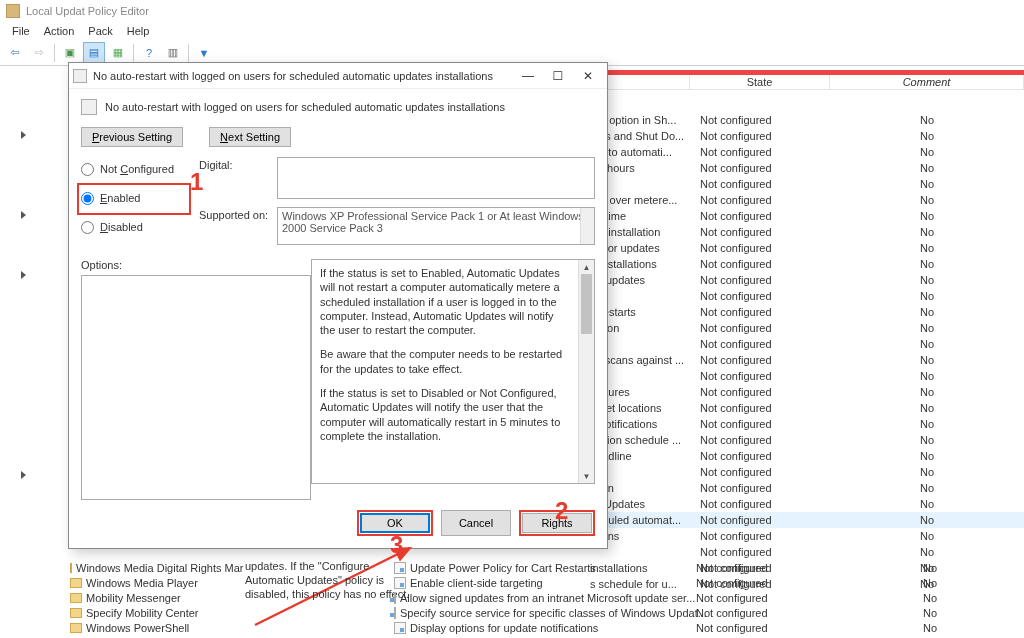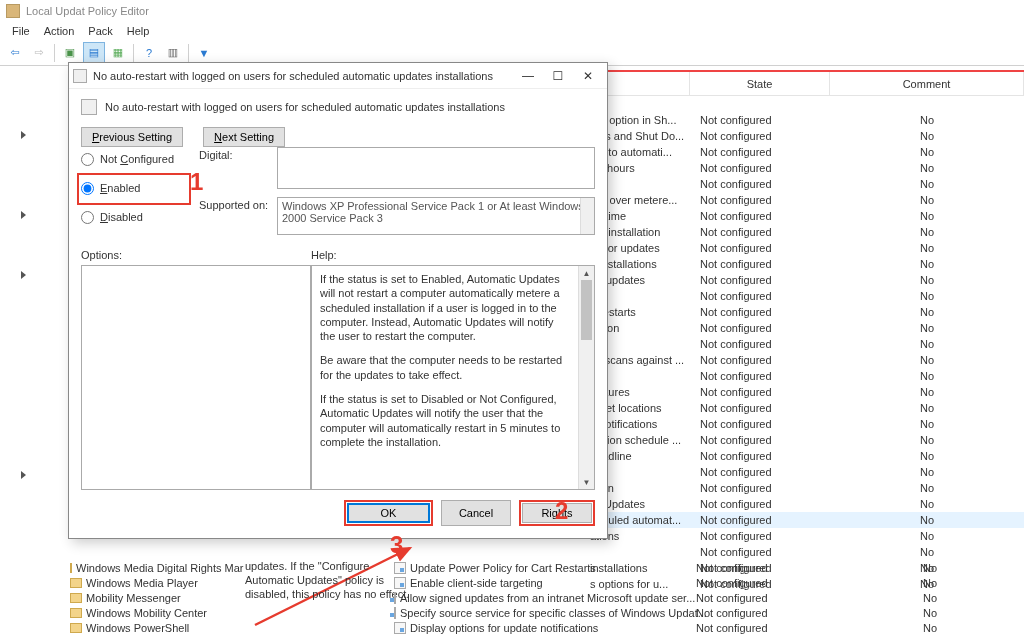--- a/index.html
+++ b/index.html
@@ -10,24 +10,24 @@
     .titlebar .icon { width: 14px; height: 14px; background: #d9b679; border: 1px solid #b89a62; }
     .menubar { display: flex; gap: 2px; padding: 0 6px; height: 18px; align-items: center; }
     .menubar span { padding: 2px 6px; cursor: default; }
     .toolbar { display: flex; align-items: center; gap: 2px; padding: 2px 4px; border-bottom: 1px solid #d0d0d0; height: 26px; }
     .tbbtn { width: 22px; height: 22px; display: flex; align-items: center; justify-content: center; border: 1px solid transparent; }
     .tbbtn.sel { background: #cde6f7; border: 1px solid #7eb4e0; }
     .tbsep { width: 1px; height: 18px; background: #d0d0d0; margin: 0 2px; }
 
     
     .main-grid { position: absolute; top: 70px; left: 0; right: 0; bottom: 0; }
-    .grid-header { position: absolute; top: 0; left: 590px; right: 0; height: 26px; display: flex; border-top: 2px solid #ef4444; border-bottom: 1px solid #e4e4e4; }
+    .grid-header { position: absolute; top: 0; left: 590px; right: 0; height: 20px; display: flex; border-top: 5px solid #ef4444; border-bottom: 1px solid #e4e4e4; }
     .gh-cell { border-right: 1px solid #e4e4e4; display: flex; align-items: center; justify-content: center; color: #333; font-size: 11px; }
     .gh-state { width: 140px; }
-    .gh-comment { flex: 1; }
+    .gh-comment { flex: 1; font-style: italic; }
     .grid-body { position: absolute; top: 42px; left: 590px; right: 0; bottom: 0; }
     .grow { display: flex; height: 16px; align-items: center; font-size: 11px; }
     .grow.sel { background: #e5f3ff; }
     .grow .c-setting { width: 100px; overflow: hidden; white-space: nowrap; text-overflow: ellipsis; }
     .grow .c-state { width: 140px; padding-left: 10px; }
     .grow .c-comment { flex: 1; text-align: center; }
 
     
     .tree-area { position: absolute; left: 18px; top: 90px; width: 55px; bottom: 0; }
     .tree-chev { width: 12px; height: 12px; position: absolute; }
@@ -36,21 +36,21 @@
     
     .dialog { position: absolute; left: 68px; top: 62px; width: 540px; background: #fff; border: 1px solid #888; box-shadow: 4px 4px 12px rgba(0,0,0,0.2); }
     .dlg-title { height: 26px; display: flex; align-items: center; padding: 0 4px; gap: 6px; border-bottom: 1px solid #eee; }
     .dlg-title .dicon { width: 14px; height: 14px; background: #f0f0f0; border: 1px solid #aaa; }
     .dlg-title .dtext { flex: 1; font-size: 11px; }
     .dlg-ctrls { display: flex; }
     .dlg-ctrls .wbtn { width: 30px; height: 22px; display: flex; align-items: center; justify-content: center; font-size: 12px; }
     .dlg-body { padding: 10px 12px 12px 12px; }
     .dlg-desc { display: flex; align-items: center; gap: 8px; margin-bottom: 12px; }
     .dlg-desc .dicon { width: 16px; height: 16px; background: #f0f0f0; border: 1px solid #aaa; }
-    .navbtns { display: flex; gap: 20px; }
+    .navbtns { display: flex; gap: 26px; margin-bottom: 10px; }
     button.win { font-family: inherit; font-size: 11px; background: #e1e1e1; border: 1px solid #adadad; padding: 3px 10px; cursor: default; }
     button.win.default { border: 1px solid #0078d7; box-shadow: 0 0 0 1px #0078d7 inset; }
 
     .radio-row { display: flex; align-items: center; gap: 6px; margin: 4px 0 6px 0; height: 16px; }
     .radio-row input { margin: 0; }
     .radio-box { border: 2px solid #e63b2e; padding: 1px 6px 1px 2px; margin-left: -4px; }
     .radios-col { float: left; width: 110px; }
     .fields-col { margin-left: 118px; }
     .field-row { display: flex; align-items: flex-start; margin-bottom: 8px; }
     .field-row .lbl { width: 78px; padding-top: 2px; }
@@ -285,21 +285,21 @@
         <span class="c-setting"></span>
         <span class="c-state">Not configured</span>
         <span class="c-comment">No</span>
       </div>
       <div class="grow">
         <span class="c-setting">installations</span>
         <span class="c-state">Not configured</span>
         <span class="c-comment">No</span>
       </div>
       <div class="grow">
-        <span class="c-setting">s options for u...</span>
+        <span class="c-setting">s schedule for u...</span>
         <span class="c-state">Not configured</span>
         <span class="c-comment">No</span>
       </div>
     </div>
 </div>
 
 <div class="tree-area">
   <div class="tree-chev" style="top:40px"></div>
   <div class="tree-chev" style="top:120px"></div>
   <div class="tree-chev" style="top:180px"></div>
@@ -357,39 +357,38 @@
         </div>
       </div>
     </div>
 
     <div class="twocol">
       <div class="left">
         <div class="sect-lbl">Options:</div>
         <div class="opt-box"></div>
       </div>
       <div class="right">
-        <div class="sect-lbl">Help:</div>
         <div class="help-box">
           <div class="help-text">
             <p>If the status is set to Enabled, Automatic Updates will not restart a computer automatically metere a scheduled installation if a user is logged in to the computer. Instead, Automatic Updates will notify the user to restart the computer.</p>
             <p>Be aware that the computer needs to be restarted for the updates to take effect.</p>
             <p>If the status is set to Disabled or Not Configured, Automatic Updates will notify the user that the computer will automatically restart in 5 minutes to complete the installation.</p>
 
           </div>
           <div class="help-sbar">
             <div class="arr top">▲</div>
             <div class="thumb"></div>
             <div class="arr bot">▼</div>
           </div>
         </div>
       </div>
     </div>
 
     <div class="dlg-buttons">
-      <span class="hlbox"><button class="win default" style="width:83px">OK</button></span>
+      <span class="hlbox"><button class="win default" style="width:70px">OK</button></span>
       <button class="win" style="width:70px">Cancel</button>
       <span class="hlbox"><button class="win" style="width:70px">Rights</button></span>
     </div>
   </div>
 </div>
 
 <div class="ann" style="left:190px; top:168px">1</div>
 <div class="ann" style="left:555px; top:497px">2</div>
 <div class="ann" style="left:390px; top:531px">3</div>
 <svg class="arrow-svg" style="left:250px; top:540px; width:170px; height:90px">
@@ -409,21 +408,21 @@
     <div class="bl-item">
       <span class="fld"></span>
       <span>Windows Media Player</span>
     </div>
     <div class="bl-item">
       <span class="fld"></span>
       <span>Mobility Messenger</span>
     </div>
     <div class="bl-item">
       <span class="fld"></span>
-      <span>Windows Mobility Center</span>
+      <span>Specify Mobility Center</span>
     </div>
     <div class="bl-item">
       <span class="fld"></span>
       <span>Windows PowerShell</span>
     </div>
     <div class="bl-item">
       <span class="fld"></span>
       <span>Windows Reliability Analysis</span>
     </div>
   </div>

